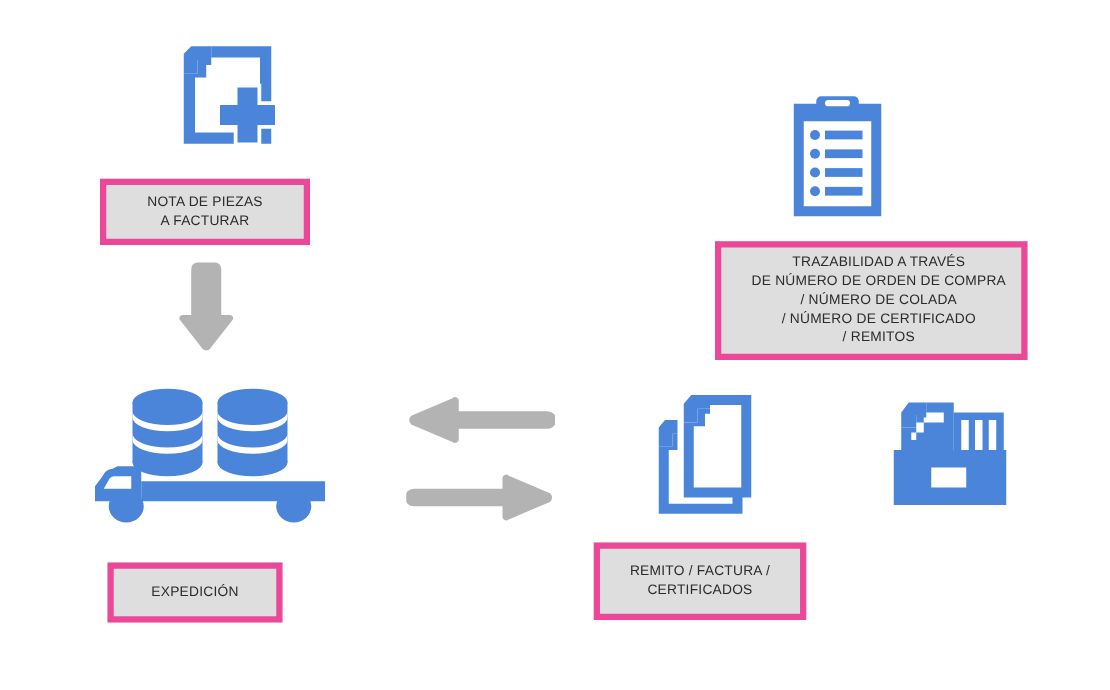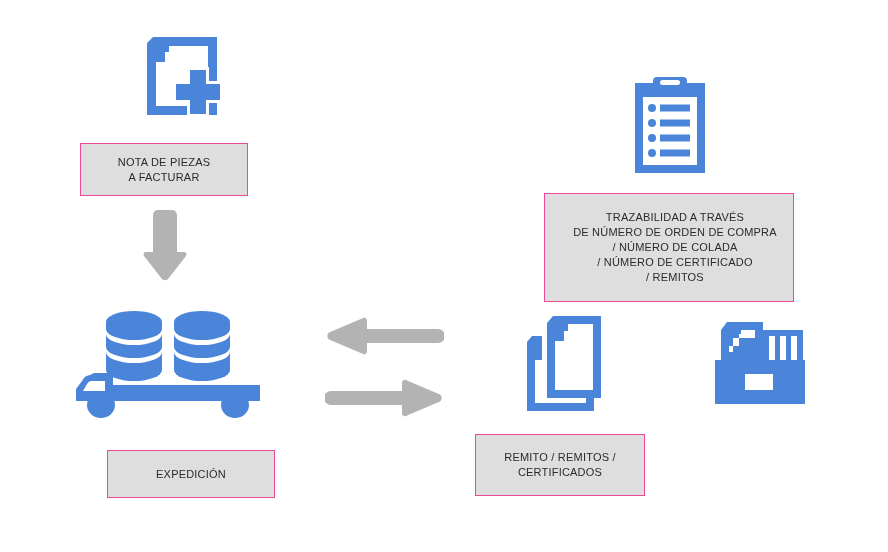--- a/index.html
+++ b/index.html
@@ -16,21 +16,21 @@
     height: 552px;
     background: #ffffff;
     overflow: hidden;
   }
 
   
   .label-box {
     position: absolute;
     box-sizing: border-box;
     background: #dedede;
-    border: 1px solid #ec4899;
+    border: 5px solid #ec4899;
     color: #2b2b2b;
     display: flex;
     align-items: center;
     justify-content: center;
     text-align: center;
     letter-spacing: 0.2px;
     line-height: 1.35;
     white-space: pre-line;
     font-size: 11px;
   }
@@ -89,21 +89,21 @@
       <path d="M20 68 L35 68 A4 4 0 0 1 39 72 L39 96 L2 96 L2 84 L8 76 A10 10 0 0 1 16 70 Z" fill="#4a85d9"></path>
       <path d="M17 76 L31 76 L31 86 L9 86 L13 79 A5 5 0 0 1 17 76 Z" fill="#ffffff"></path>
 
       <rect x="39" y="80" width="147" height="16" fill="#4a85d9"></rect>
 
       <ellipse cx="27" cy="100" rx="14" ry="13" fill="#4a85d9"></ellipse>
       <ellipse cx="161" cy="100" rx="14" ry="13" fill="#4a85d9"></ellipse>
     </svg>
   </div>
 
-  <div class="label-box" style="left:107px; top:450px; width:168px; height:48px;">EXPEDICIÓN</div>
+  <div class="label-box" style="left:86px; top:450px; width:140px; height:48px;">EXPEDICIÓN</div>
 
   <div class="arrow" style="left:325px; top:316px; width:119px; height:40px;">
     <svg width="119" height="40" viewBox="0 0 119 40">
       <path d="M113 13 A6 6 0 0 1 113 27 L42 27 L42 35 A3 3 0 0 1 37 37.5 L4 23.5
                A4.5 4.5 0 0 1 4 16.5 L37 2.5 A3 3 0 0 1 42 5 L42 13 Z" fill="#b3b3b3"></path>
     </svg>
   </div>
 
   <div class="arrow" style="left:325px; top:378px; width:119px; height:40px;">
     <svg width="119" height="40" viewBox="0 0 119 40">
@@ -119,21 +119,21 @@
       <path d="M30 24 L76 24 L76 99 L9 99 L9 45 L20 45 L20 35 L30 35 Z
                M30 32 L68 32 L68 91 L17 91 L17 48 L26 48 L26 38 L30 38 Z" fill="#4a85d9" fill-rule="evenodd"></path>
 
       <path d="M31 2 L78 2 L78 84 L24 84 L24 24 L31 17 Z" fill="#ffffff"></path>
       <path d="M35 4 L50 4 L50 15 L40 15 L40 26 L29 26 L29 11 Z" fill="#4a85d9"></path>
       <path d="M50 4 L83 4 L83 86 L29 86 L29 26 L40 26 L40 15 L50 15 Z
                M50 12 L75 12 L75 78 L37 78 L37 29 L46 29 L46 19 L50 19 Z" fill="#4a85d9" fill-rule="evenodd"></path>
     </svg>
   </div>
 
-  <div class="label-box" style="left:475px; top:434px; width:170px; height:62px;">REMITO / REMITOS /
+  <div class="label-box" style="left:475px; top:434px; width:170px; height:62px;">REMITO / FACTURA /
 CERTIFICADOS</div>
 
   <div class="icon" style="left:711px; top:316px; width:100px; height:94px;">
     <svg width="100" height="94" viewBox="0 0 100 94">
 
       <path d="M16 6 L30 6 L30 16 L22 16 L22 26 L10 26 L10 14 Z" fill="#4a85d9"></path>
       <path d="M30 6 L52 6 L52 44 L10 44 L10 26 L22 26 L22 16 L30 16 Z
                M30 14 L44 14 L44 22 L22 22 L22 36 L18 36 L18 30 L28 30 L28 18 L30 18 Z" fill="#4a85d9" fill-rule="evenodd"></path>
 
       <path d="M52 14 L92 14 L92 44 L52 44 Z" fill="#4a85d9"></path>
@@ -162,19 +162,19 @@
       <rect x="33" y="29.5" width="30" height="7" fill="#4a85d9"></rect>
       <circle cx="25" cy="48" r="4" fill="#4a85d9"></circle>
       <rect x="33" y="44.5" width="30" height="7" fill="#4a85d9"></rect>
       <circle cx="25" cy="63" r="4" fill="#4a85d9"></circle>
       <rect x="33" y="59.5" width="30" height="7" fill="#4a85d9"></rect>
       <circle cx="25" cy="78" r="4" fill="#4a85d9"></circle>
       <rect x="33" y="74.5" width="30" height="7" fill="#4a85d9"></rect>
     </svg>
   </div>
 
-  <div class="label-box" style="left:544px; top:193px; width:250px; height:109px;padding-left:12px;">TRAZABILIDAD A TRAVÉS
+  <div class="label-box" style="left:572px; top:193px; width:250px; height:95px;padding-left:12px;">TRAZABILIDAD A TRAVÉS
 DE NÚMERO DE ORDEN DE COMPRA
 / NÚMERO DE COLADA
 / NÚMERO DE CERTIFICADO
 / REMITOS</div>
 
 </div>
 
 </body></html>

